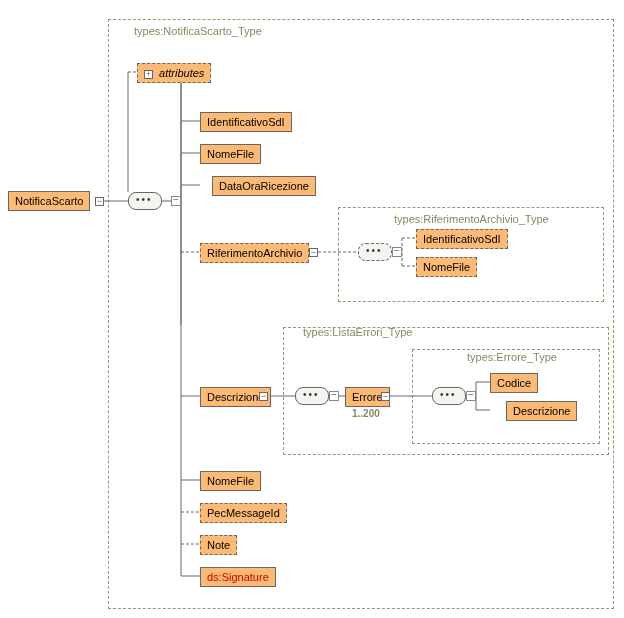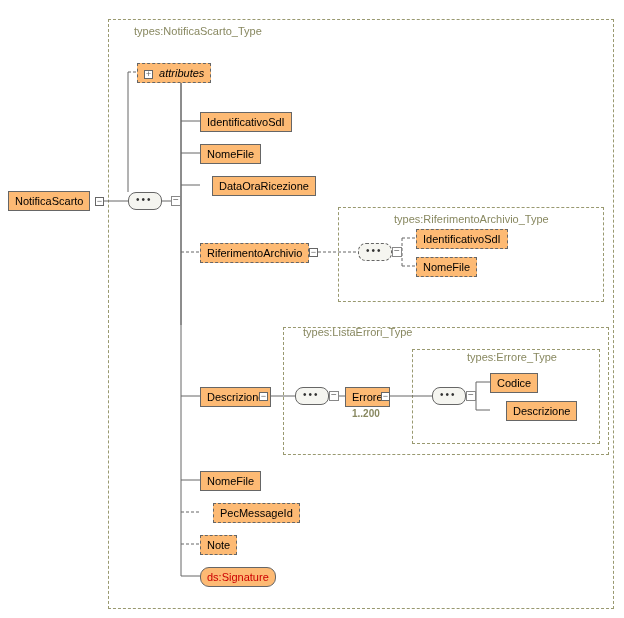--- a/index.html
+++ b/index.html
@@ -12,21 +12,21 @@
     position: relative;
   }
   .node {
     position: absolute;
     border: 1px solid #666;
     background: #fdba74;
     padding: 3px 6px;
     white-space: nowrap;
   }
   .node.dashed { border-style: dashed; }
-  .node.red { color: #c00; border-radius: 9px; }
+  .node.red { color: #c00; }
   .node.italic { font-style: italic; }
   .typebox {
     position: absolute;
     border: 1px dashed #999970;
   }
   .typelabel {
     position: absolute;
     color: #888860;
     font-size: 11px;
     white-space: nowrap;
@@ -156,21 +156,21 @@
 </div>
 
 <div class="node" style="left:200px; top:112px;">IdentificativoSdI</div>
 <div class="node" style="left:200px; top:144px;">NomeFile</div>
 <div class="node" style="left:200px; top:176px;margin-left:12px;">DataOraRicezione</div>
 <div class="node dashed" style="left:200px; top:243px;">RiferimentoArchivio</div>
 <div class="plusbox" style="left:309px; top:248px;">−</div>
 <div class="node" style="left:200px; top:387px;">Descrizione</div>
 <div class="plusbox" style="left:259px; top:392px;">−</div>
 <div class="node" style="left:200px; top:471px;">NomeFile</div>
-<div class="node dashed" style="left:213px; top:503px;">PecMessageId</div>
+<div class="node dashed" style="left:200px; top:503px;">PecMessageId</div>
 <div class="node dashed" style="left:200px; top:535px;">Note</div>
 <div class="node red" style="left:200px; top:567px;">ds:Signature</div>
 
 <div class="seq dashed" style="left:358px; top:243px;"></div>
 <div class="tick" style="left:392px; top:247px;"></div>
 <div class="node dashed" style="left:416px; top:229px;">IdentificativoSdI</div>
 <div class="node dashed" style="left:416px; top:257px;">NomeFile</div>
 
 <div class="seq" style="left:295px; top:387px;"></div>
 <div class="tick" style="left:329px; top:391px;"></div>

